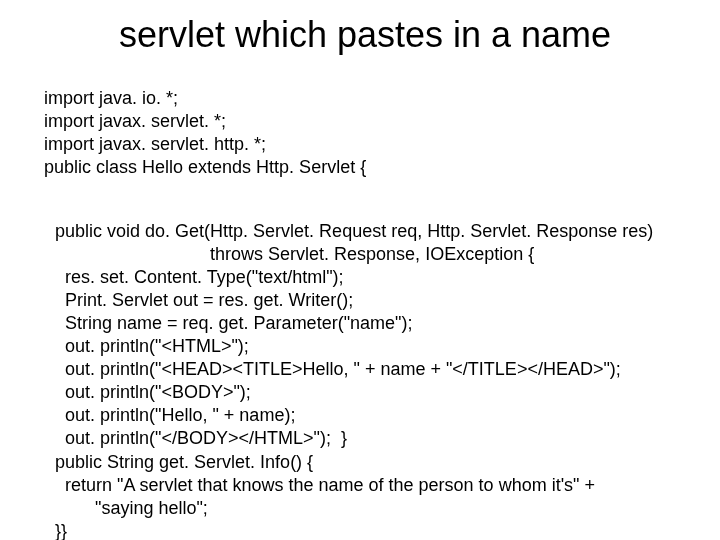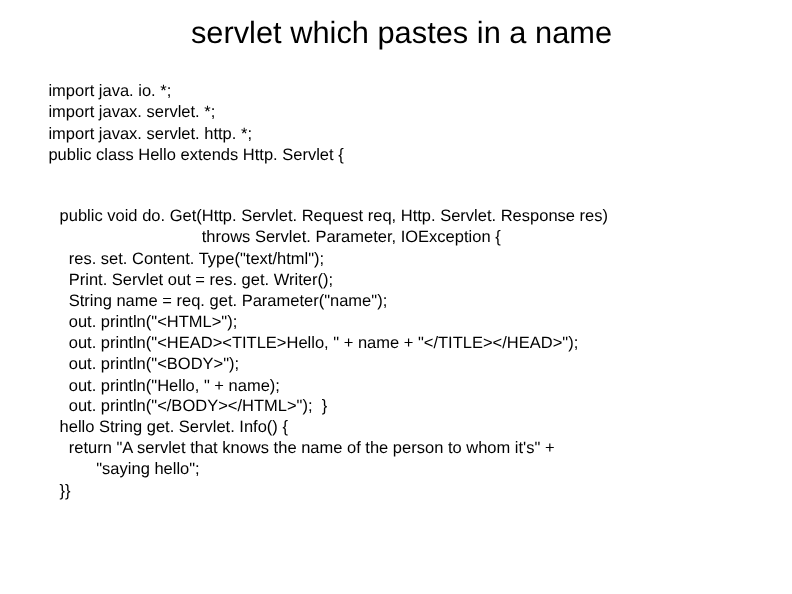--- a/index.html
+++ b/index.html
@@ -10,27 +10,27 @@
     background: #fff;
     font-family: Arial, Helvetica, sans-serif;
     color: #000;
     overflow: hidden;
   }
   .slide {
     box-sizing: border-box;
     padding: 10px 30px 10px 40px;
   }
   .title {
-    font-size: 28px;
+    font-size: 36px;
     text-align: center;
     margin: 4px 0 8px 0;
     font-weight: normal;
   }
   .code {
-    font-size: 15px;
+    font-size: 18px;
     line-height: 1.28;
     white-space: pre;
     font-family: Arial, Helvetica, sans-serif;
   }
   .block1 { margin-left: 4px; }
   .block2 { margin-left: 10px; margin-top: 18px; }
 </style>
 </head>
 <body>
 
@@ -38,26 +38,26 @@
   <h1 class="title">servlet which pastes in a name</h1>
 
   <div class="code block1">
 <span>import java. io. *;</span>
 <span>import javax. servlet. *;</span>
 <span>import javax. servlet. http. *;</span>
 <span>public class Hello extends Http. Servlet {</span></div>
 
   <div class="code block2">
 <span> public void do. Get(Http. Servlet. Request req, Http. Servlet. Response res)</span>
-<span>                                throws Servlet. Parameter, IOException {</span>
+<span>                                throws Servlet. Response, IOException {</span>
 <span>   res. set. Content. Type("text/html");</span>
 <span>   Print. Servlet out = res. get. Writer();</span>
 <span>   String name = req. get. Parameter("name");</span>
 <span>   out. println("&lt;HTML&gt;");</span>
 <span>   out. println("&lt;HEAD&gt;&lt;TITLE&gt;Hello, " + name + "&lt;/TITLE&gt;&lt;/HEAD&gt;");</span>
 <span>   out. println("&lt;BODY&gt;");</span>
 <span>   out. println("Hello, " + name);</span>
 <span>   out. println("&lt;/BODY&gt;&lt;/HTML&gt;");  }</span>
-<span> hello String get. Servlet. Info() {</span>
+<span> public String get. Servlet. Info() {</span>
 <span>   return "A servlet that knows the name of the person to whom it's" +</span>
 <span>         "saying hello";</span>
 <span> }}</span></div>
 </div>
 
 </body></html>

